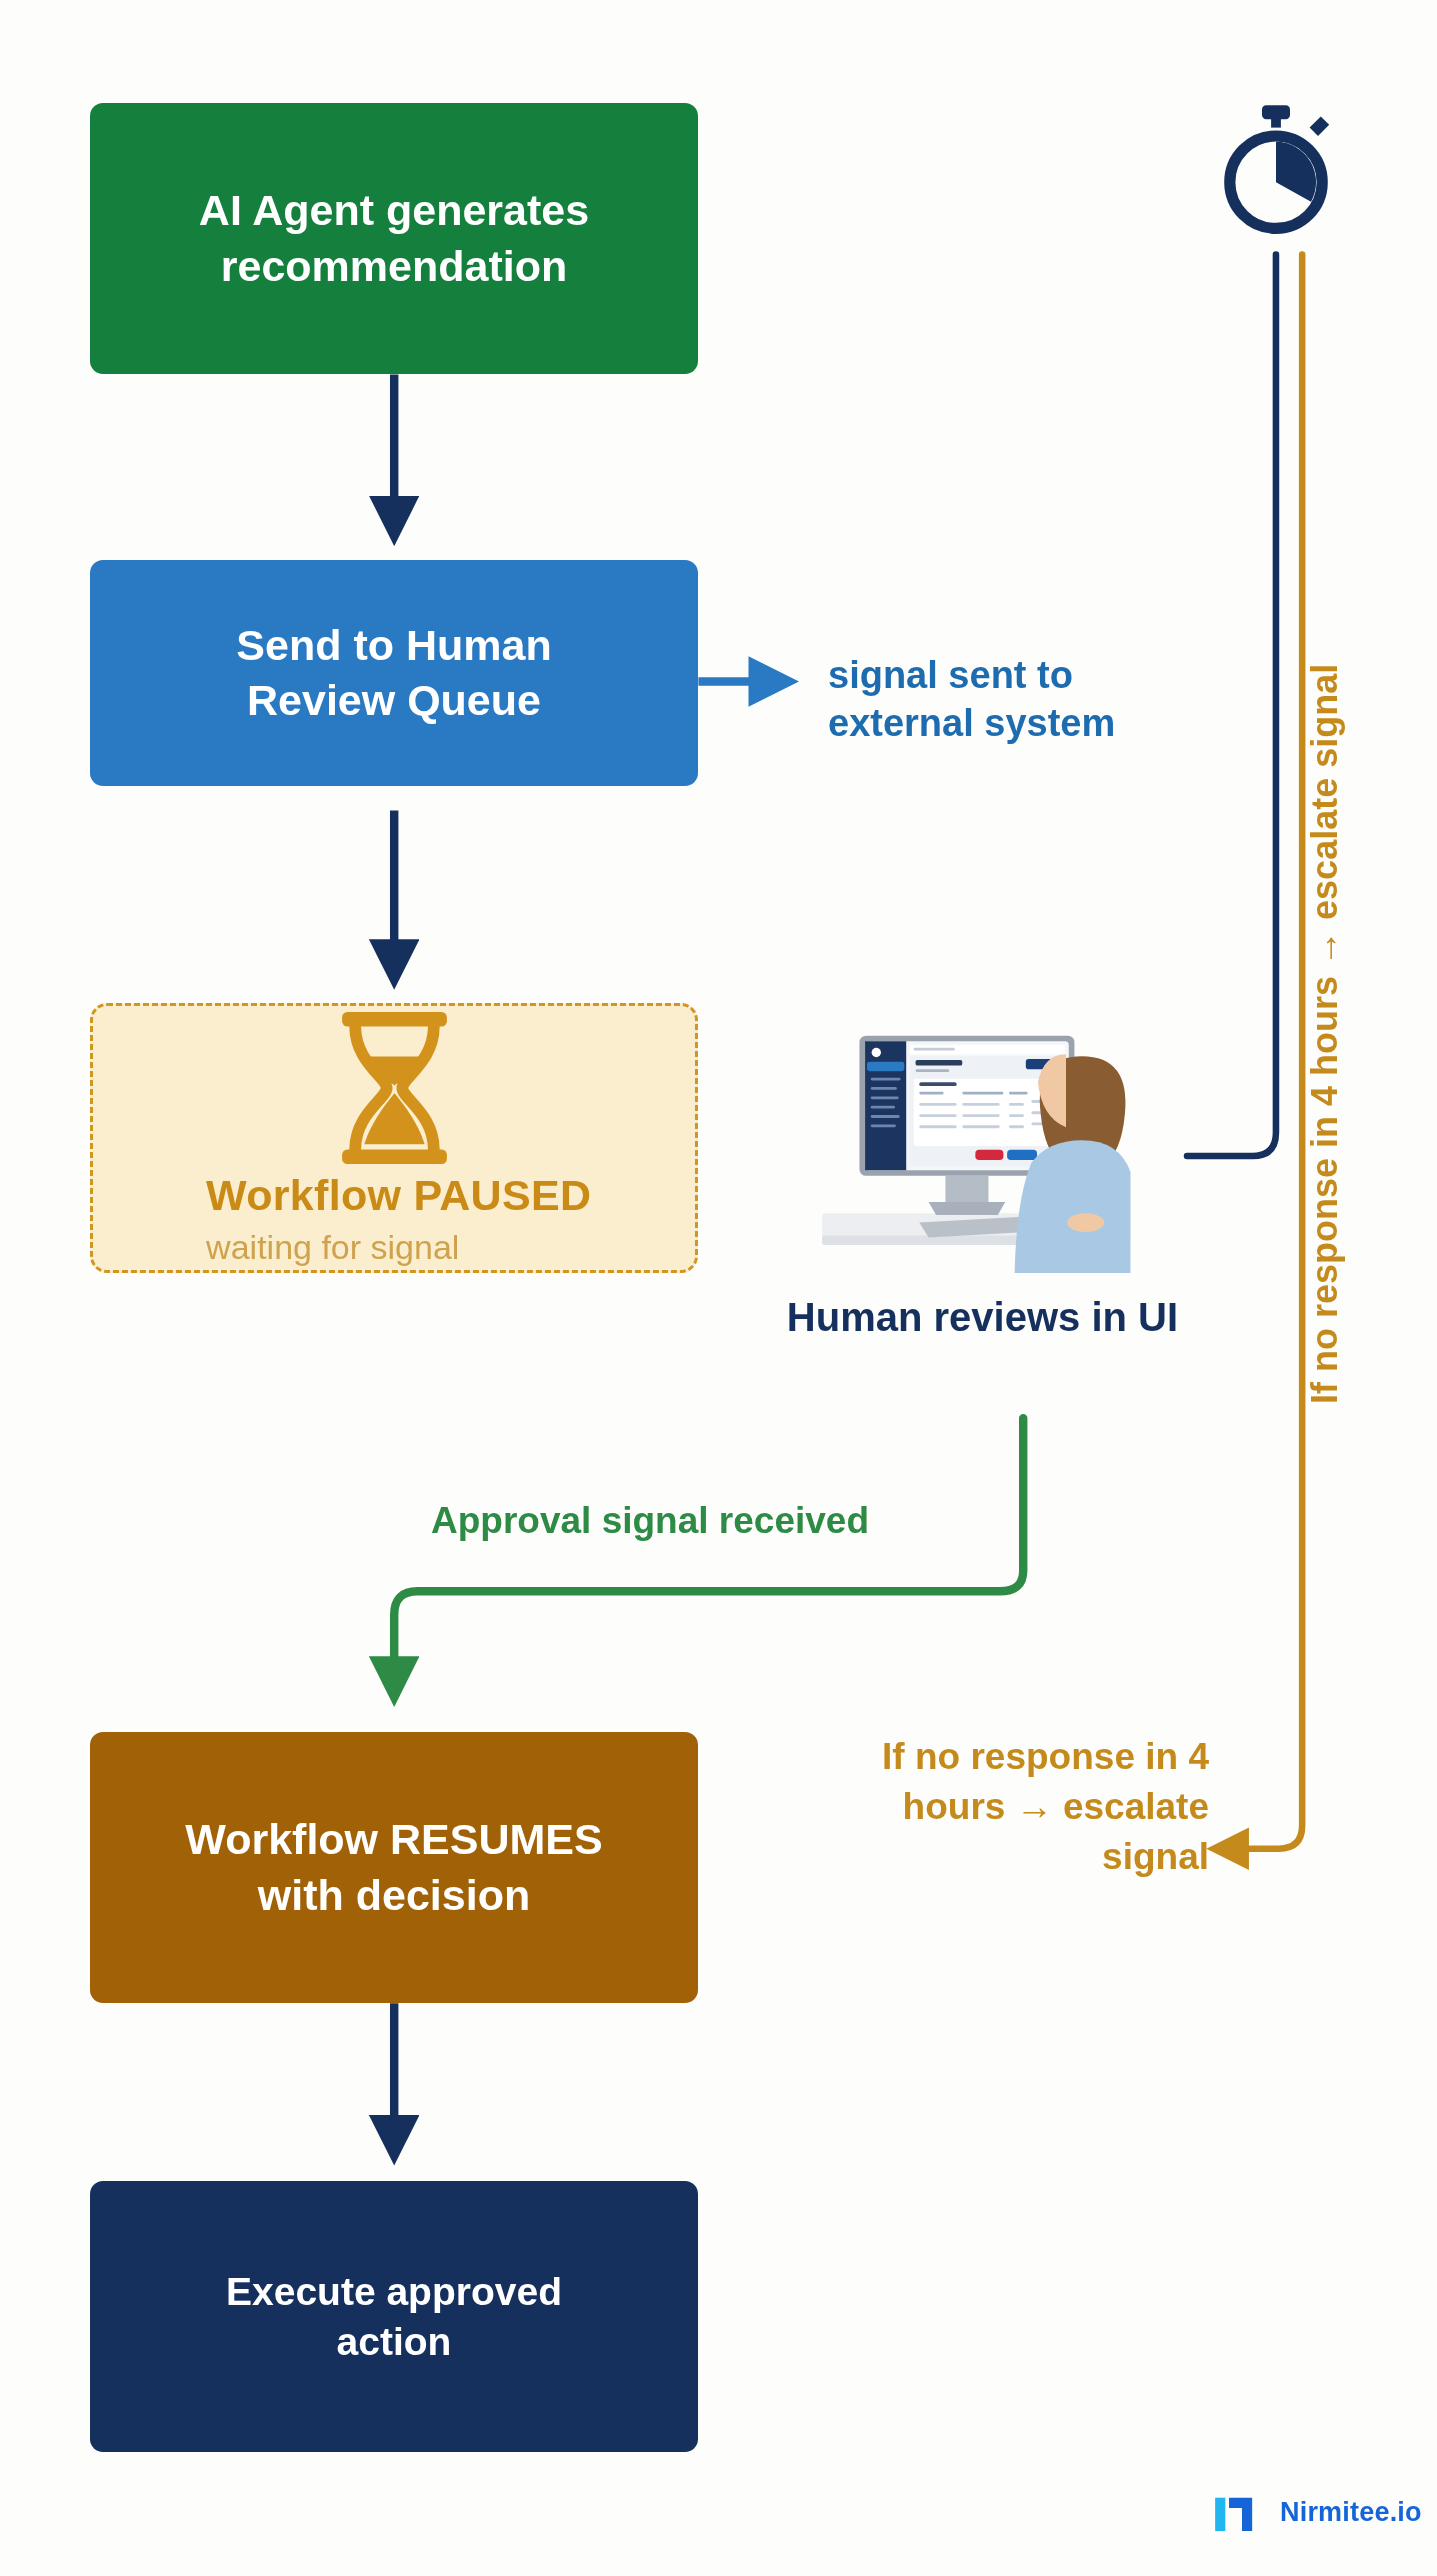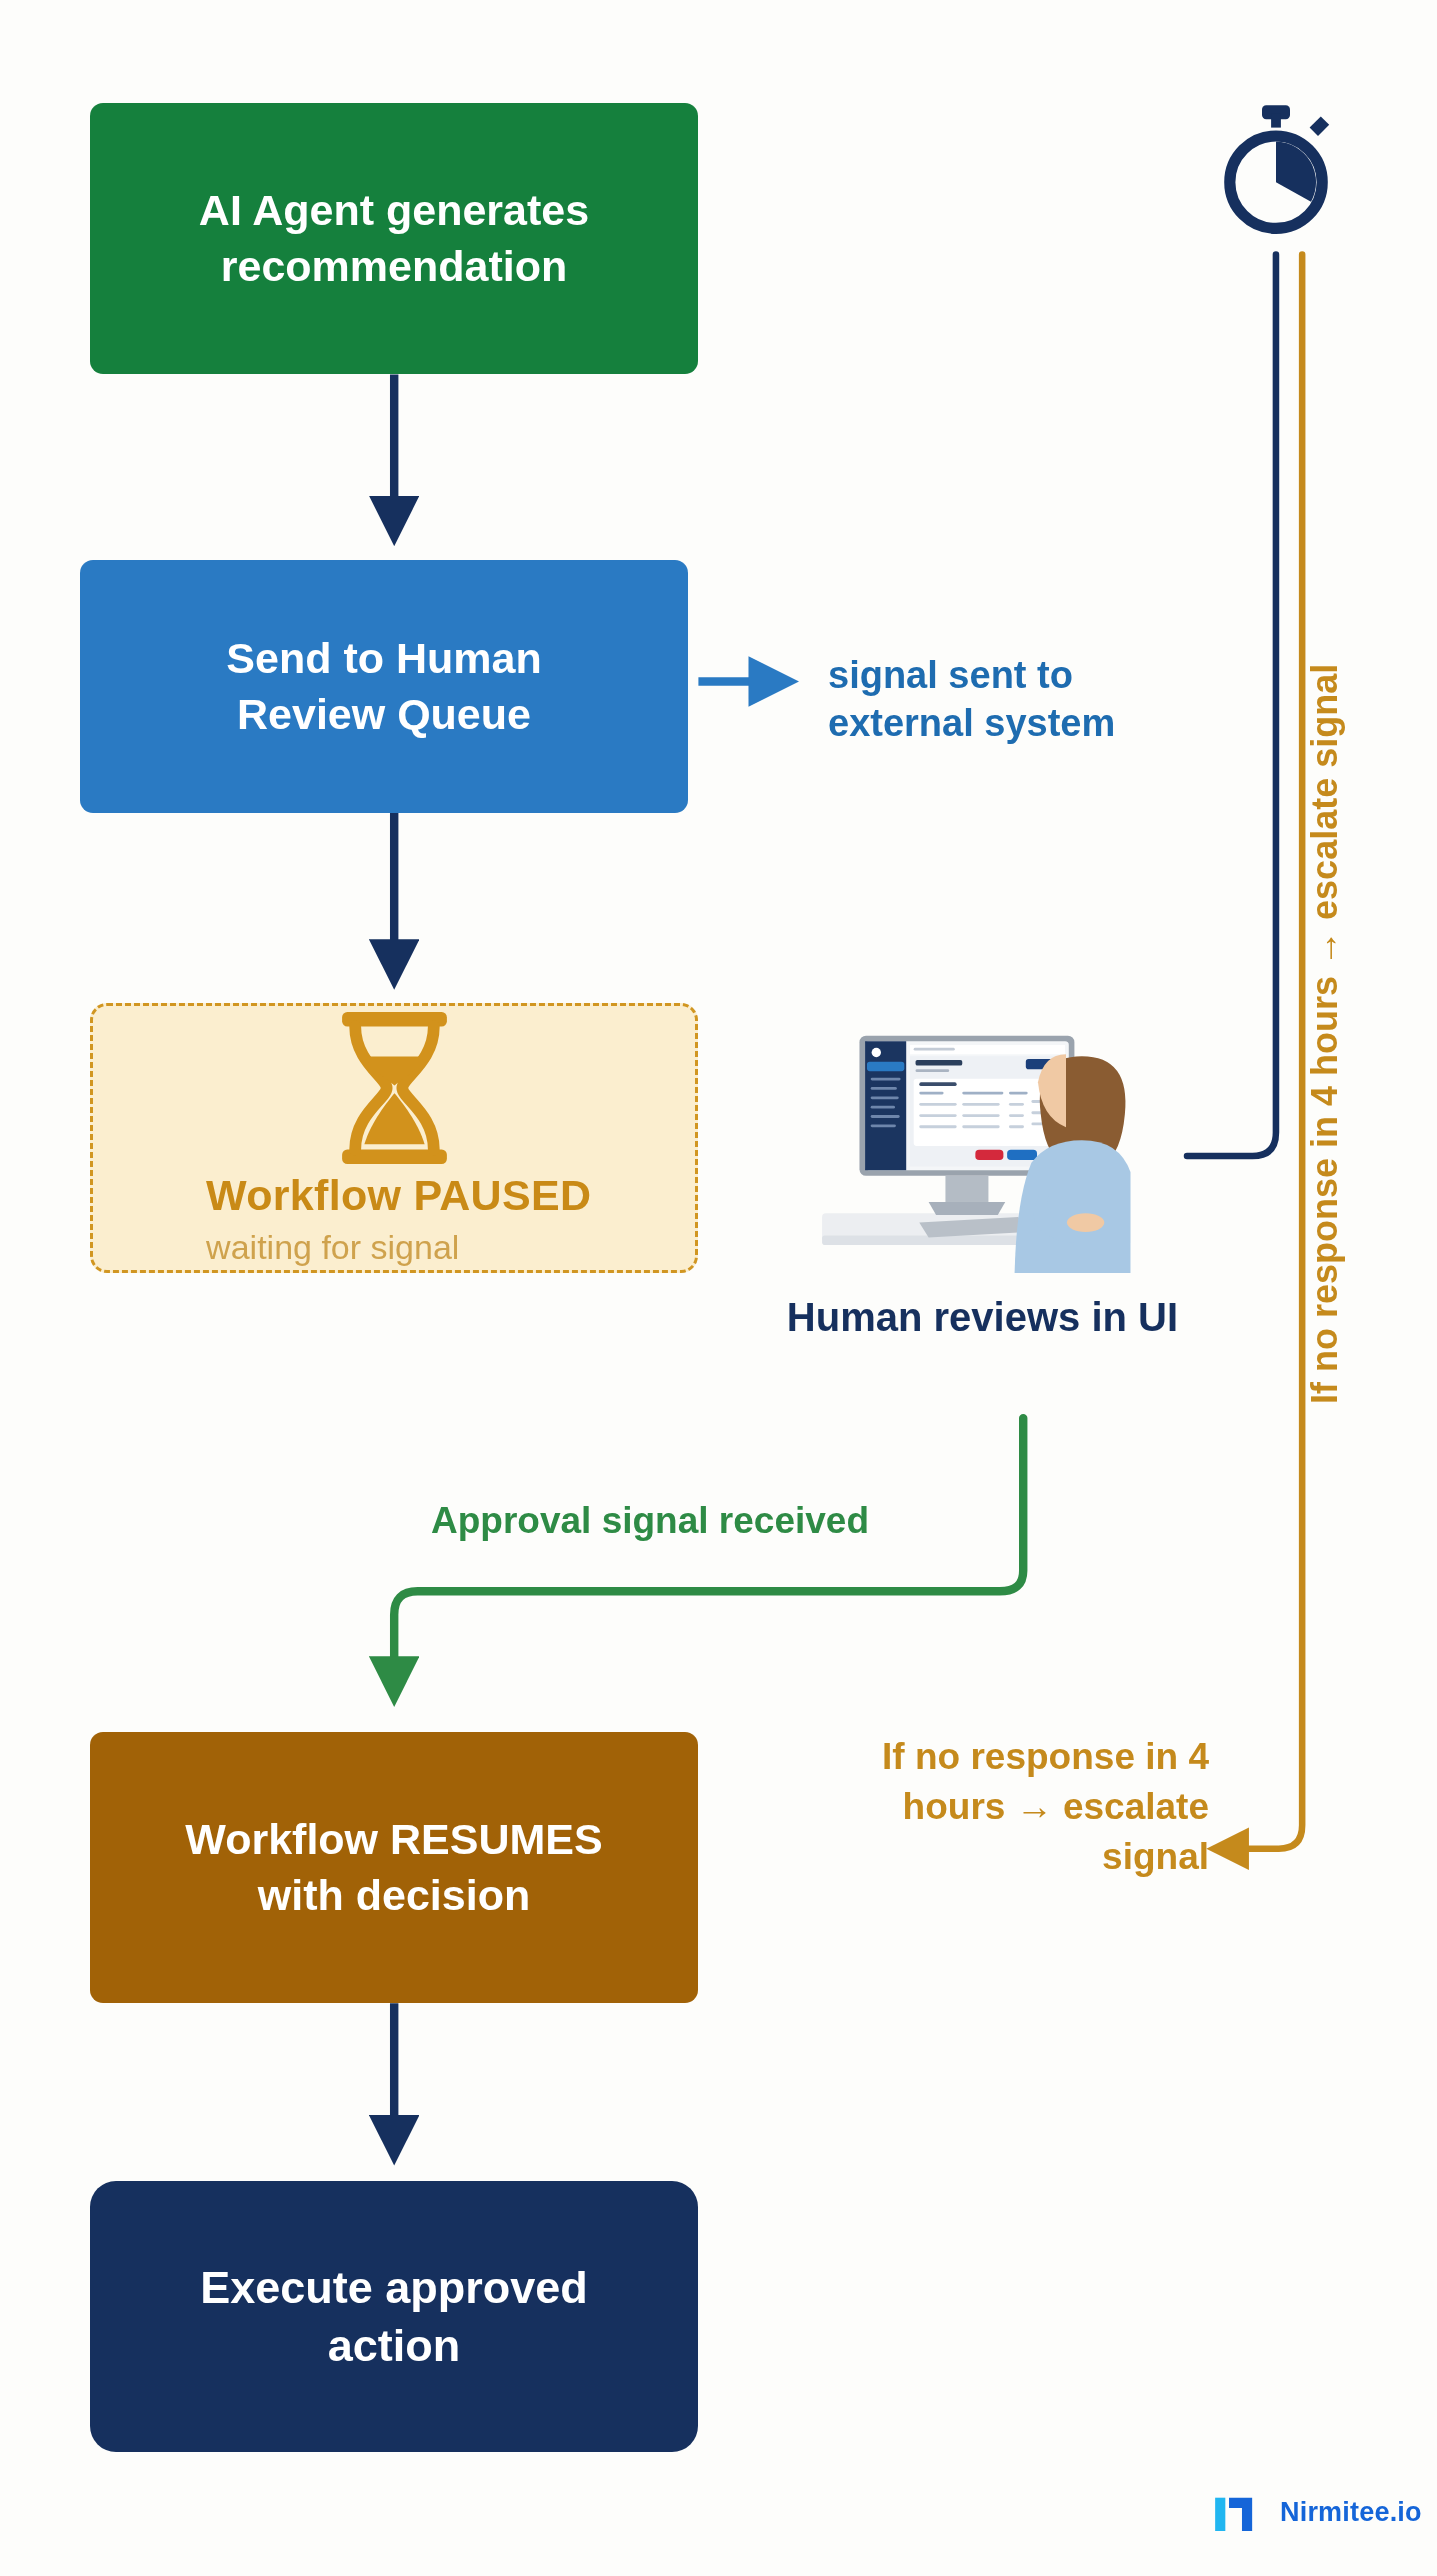--- a/index.html
+++ b/index.html
@@ -20,23 +20,23 @@
     text-align:center;
     color:#ffffff;
     font-weight:700;
     line-height:1.28;
     box-sizing:border-box;
     padding:0 24px;
   }
   .node span{display:block;}
 
   #node-agent{left:90px;top:103px;width:608px;height:271px;background:#15803d;font-size:43px;}
-  #node-queue{left:80px;top:560px;width:608px;height:253px;background:#2a7ac3;font-size:43px;}
+  #node-queue{left:90px;top:560px;width:608px;height:226px;background:#2a7ac3;font-size:43px;}
   #node-resume{left:90px;top:1732px;width:608px;height:271px;background:#a16207;font-size:43px;}
-  #node-execute{left:90px;top:2181px;width:608px;height:271px;background:#16305e;font-size:45px;border-radius:26px;}
+  #node-execute{left:90px;top:2181px;width:608px;height:271px;background:#16305e;font-size:39px;}
 
   #node-paused{
     position:absolute;left:90px;top:1003px;width:608px;height:270px;
     border:3.7px dashed #d19621;border-radius:17px;background:#fbeecf;
     display:flex;align-items:center;box-sizing:border-box;padding:0 28px;flex-direction:column;
   }
   .hourglass-wrap{width:140px;flex:0 0 140px;display:flex;align-items:center;justify-content:center;}
   .paused-text{flex:1;padding-left:9.4px;}
   .paused-title{color:#c98a16;font-weight:700;font-size:43px;line-height:1.18;letter-spacing:0.3px;}
   .paused-sub{color:#cfa24d;font-weight:400;font-size:34px;margin-top:7.5px;}

